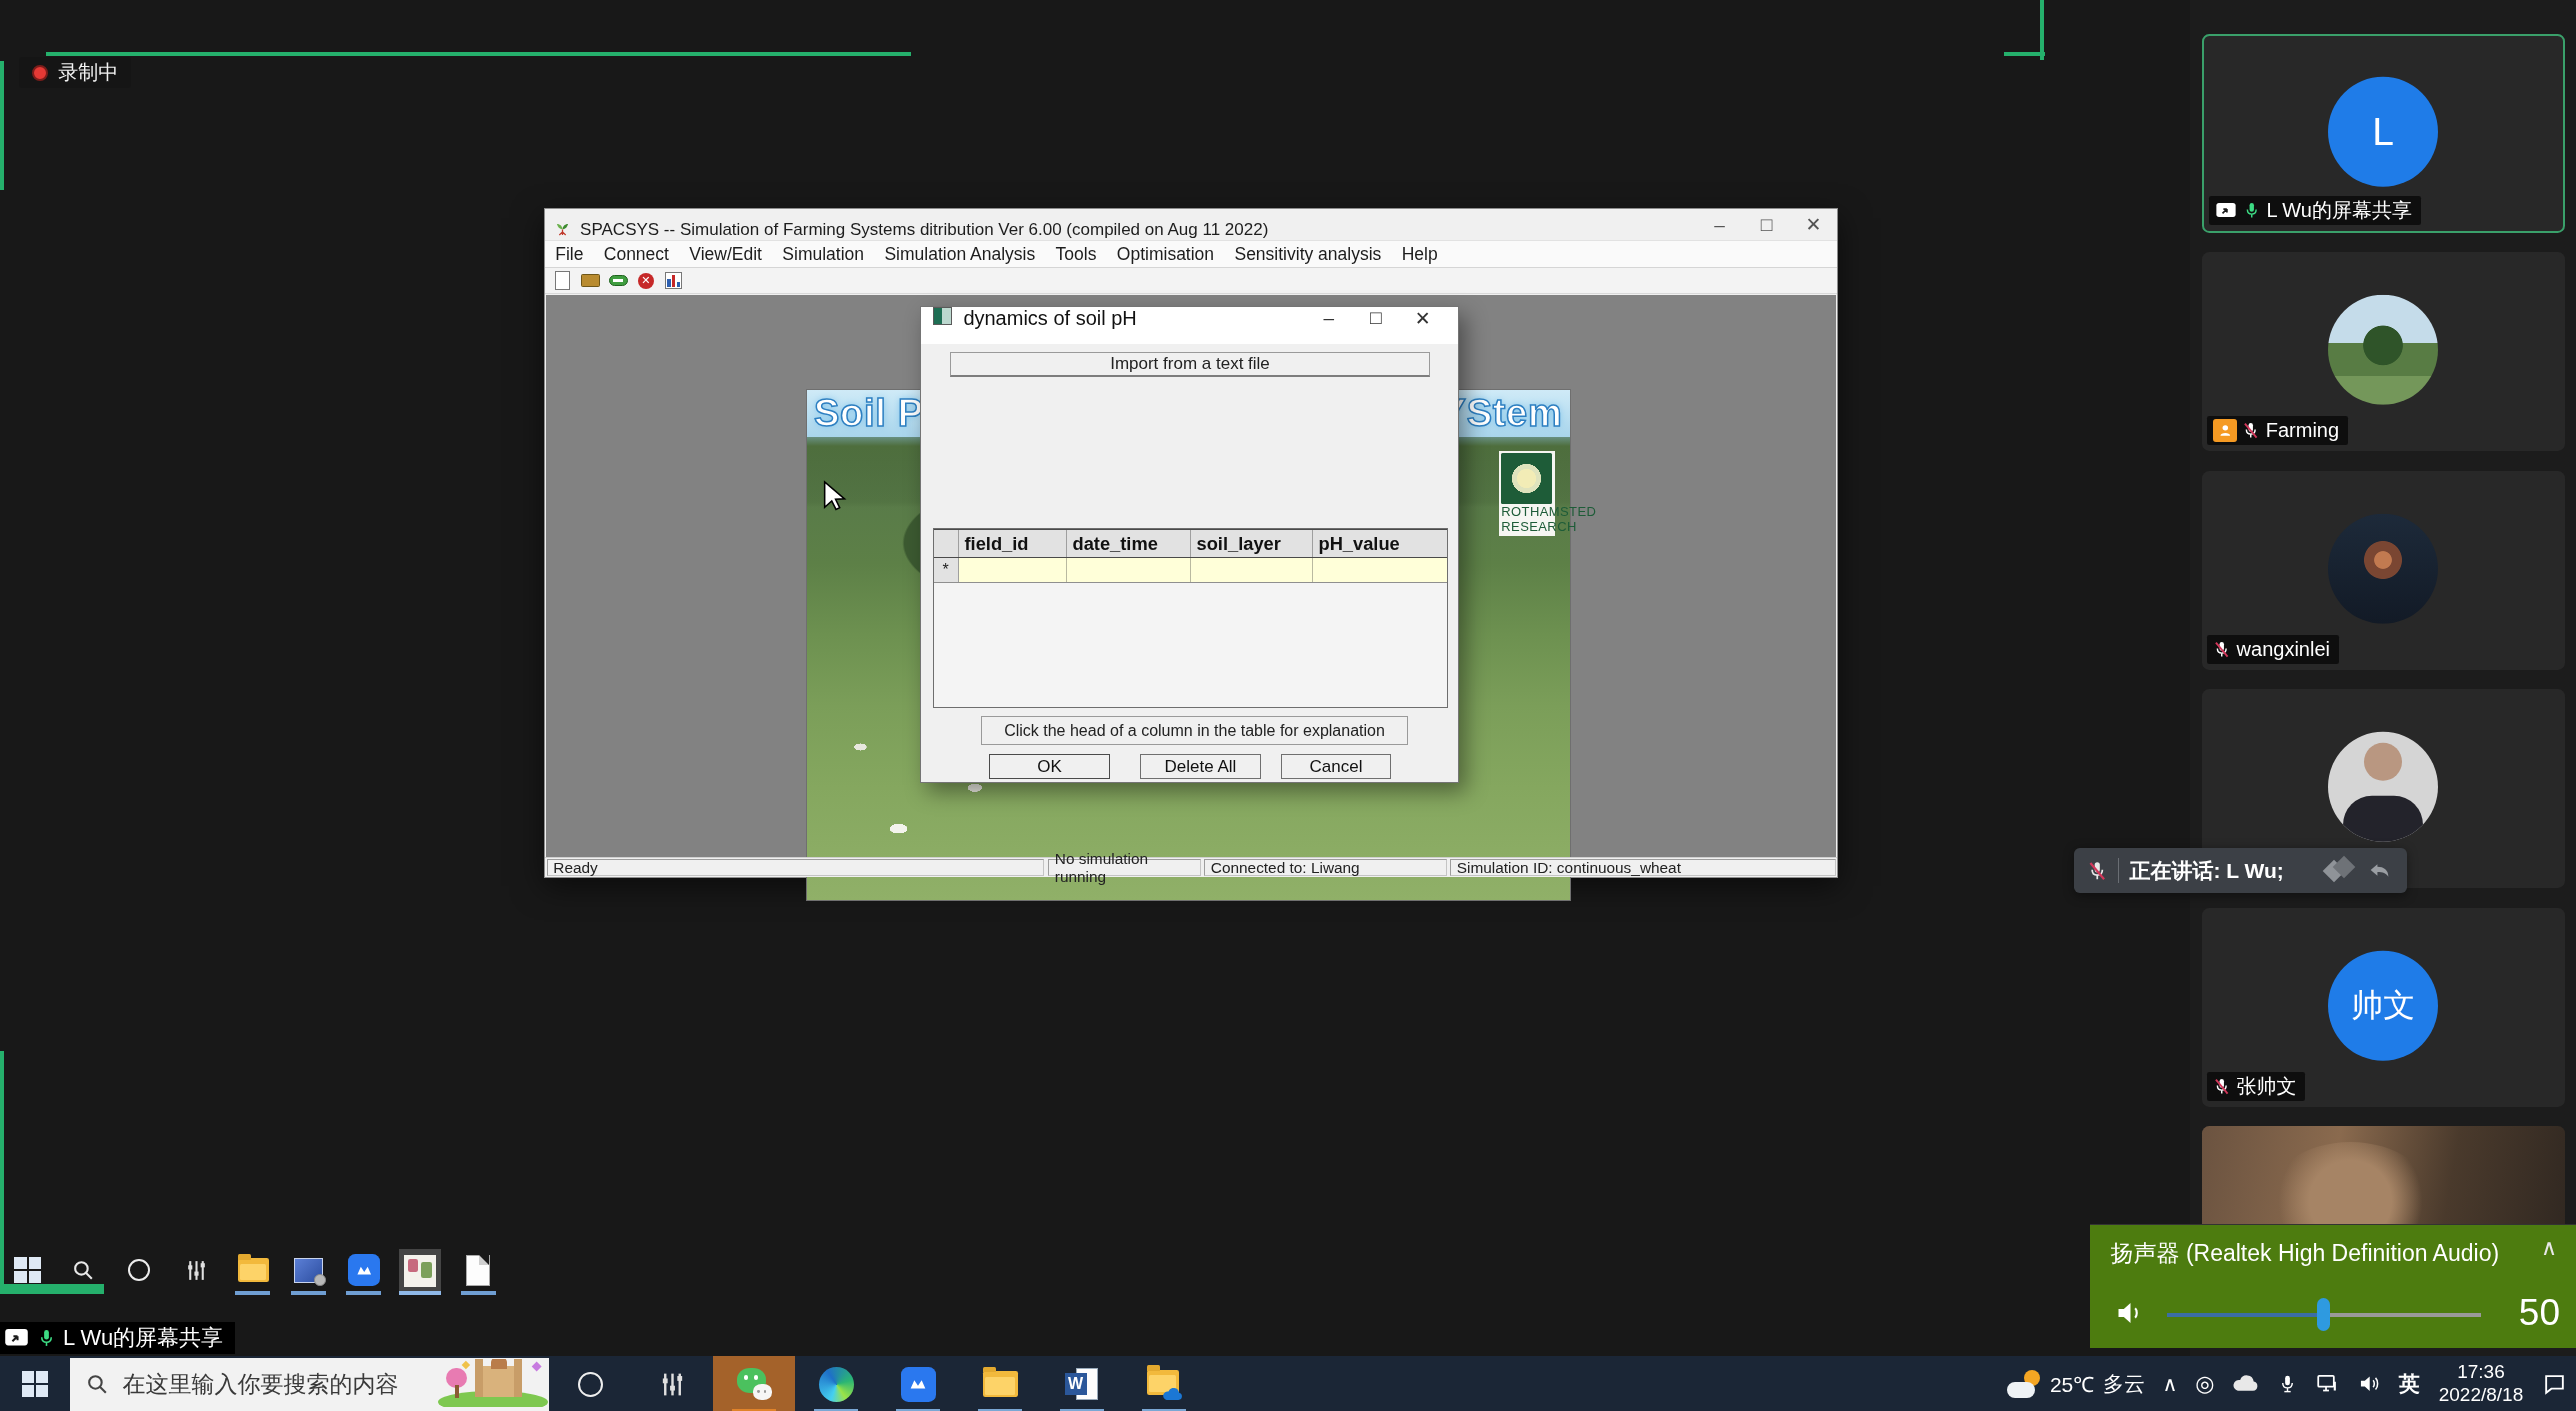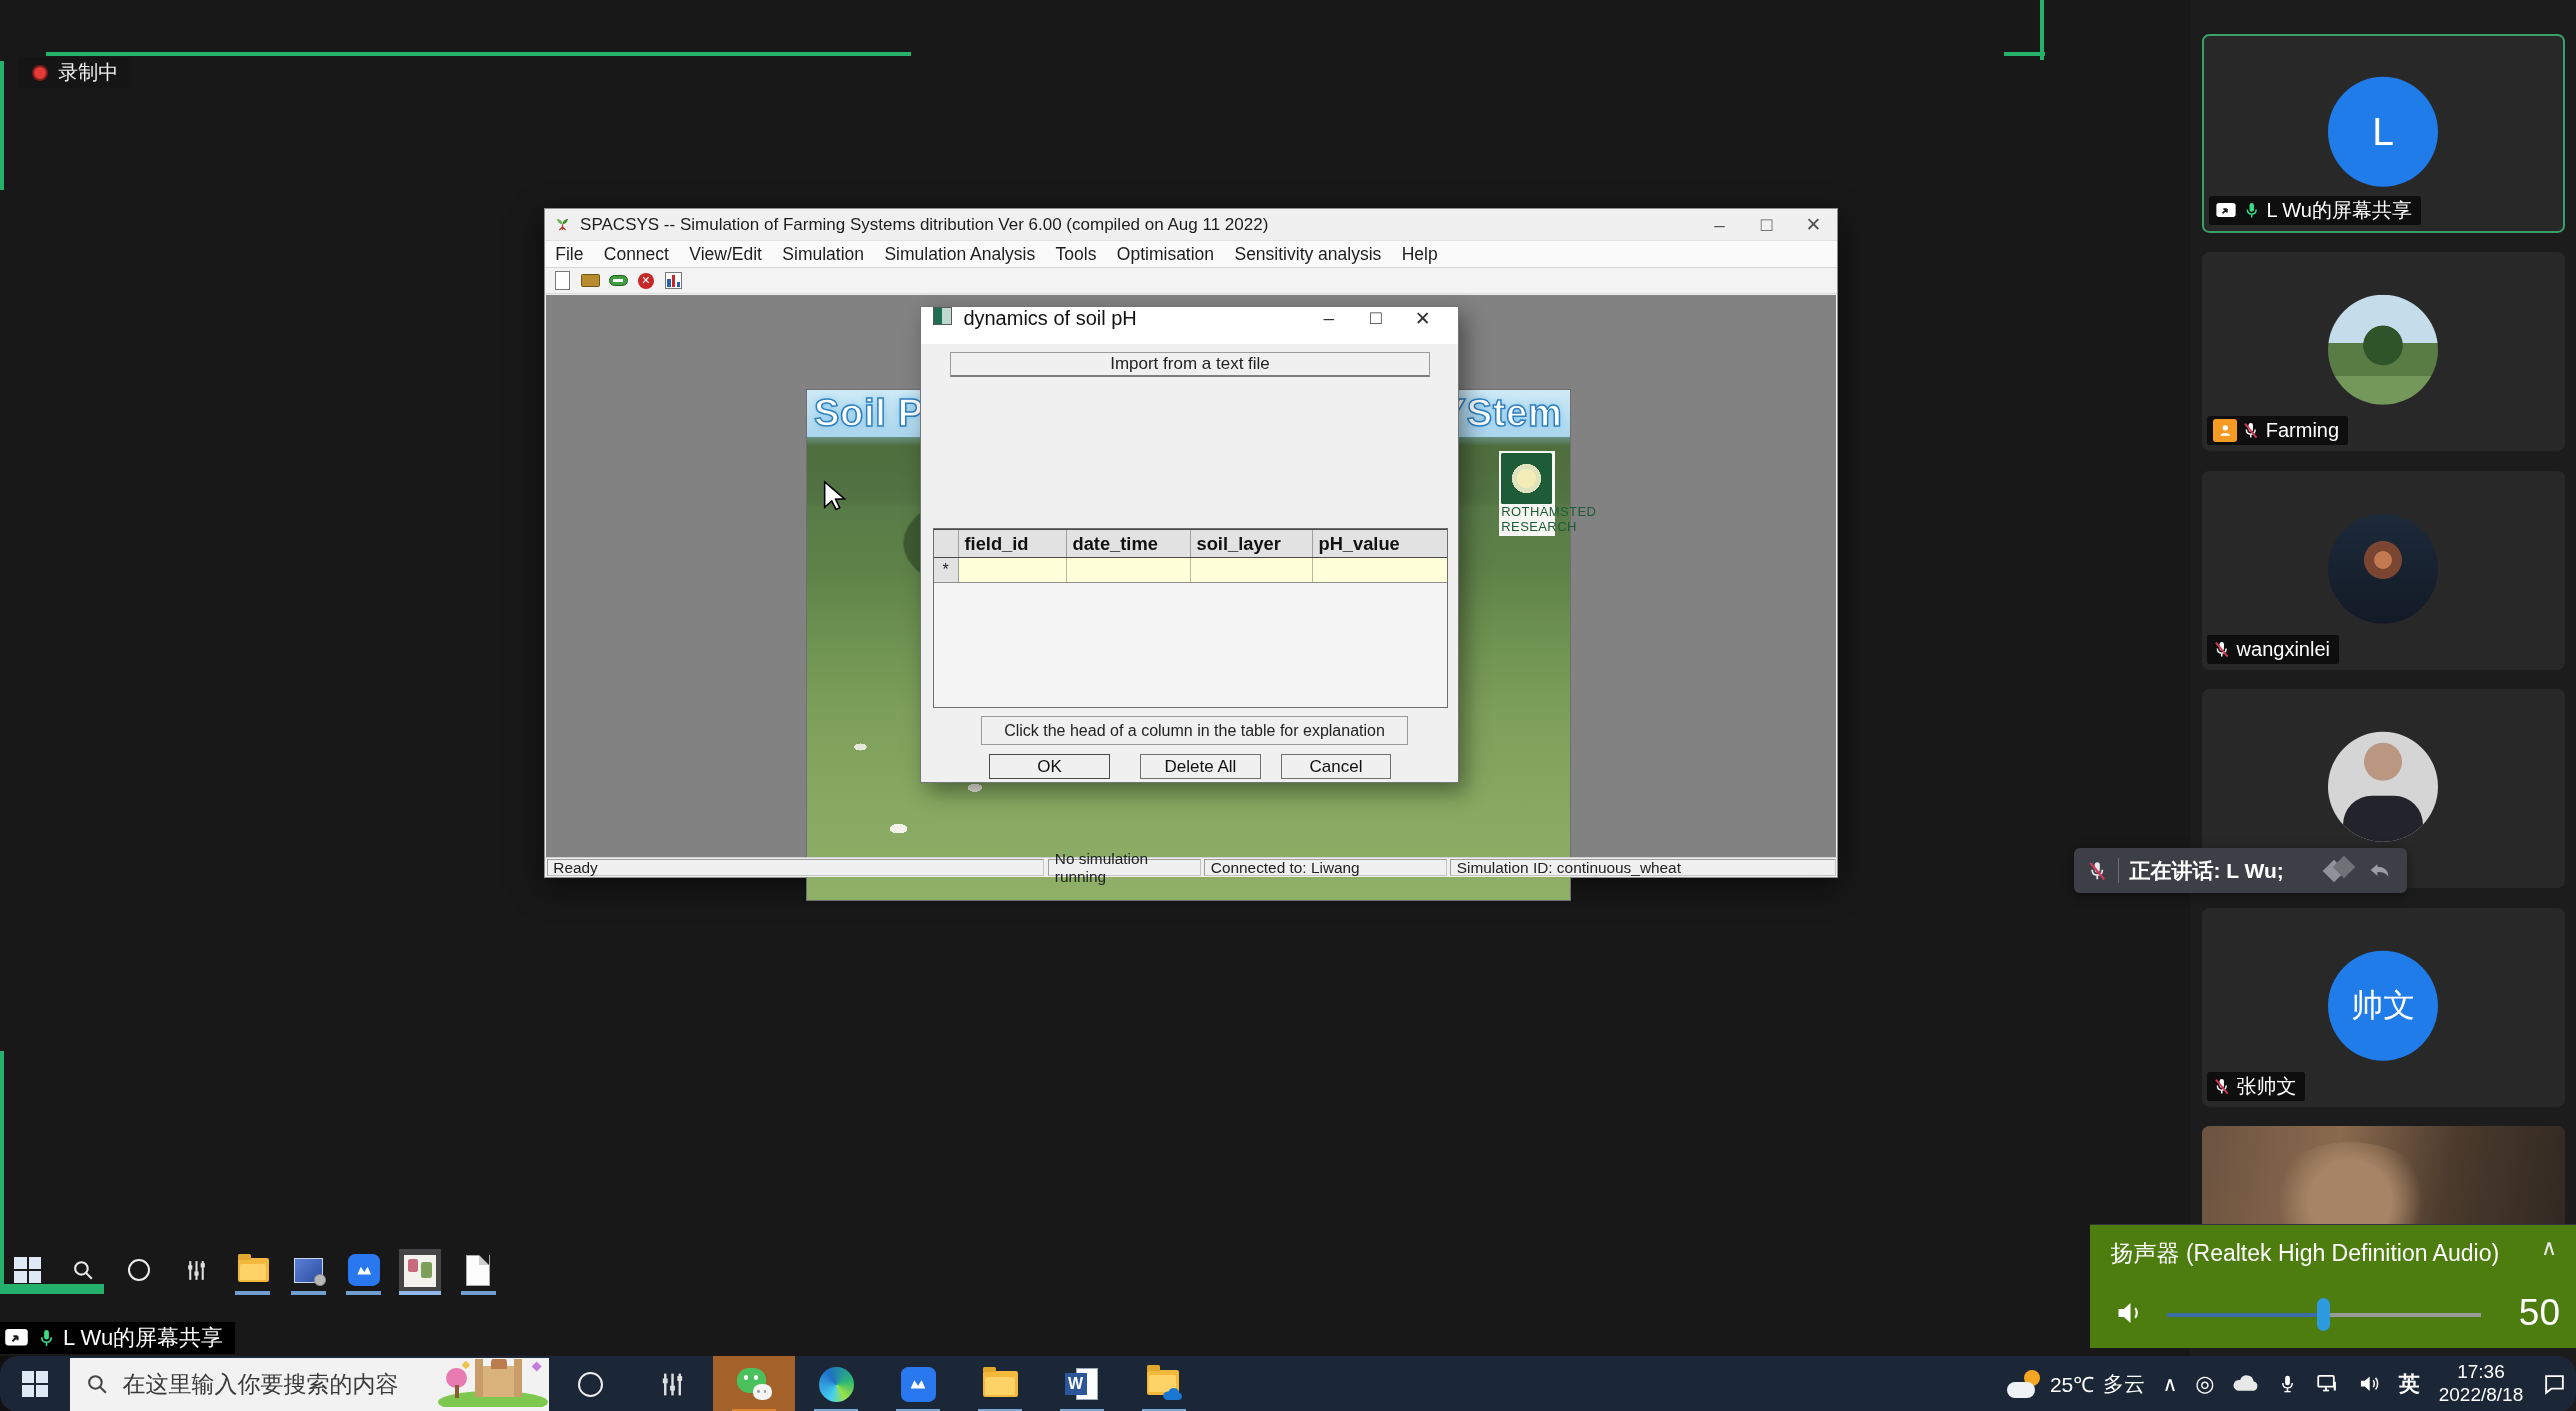--- a/index.html
+++ b/index.html
@@ -9,21 +9,21 @@
   #screen { position:absolute; left:0; top:0; width:2190px; height:1356px; background:#181818; overflow:hidden; }
   .green-seg { position:absolute; background:#25b06c; }
 
   
   #rec-badge { position:absolute; left:19px; top:57px; height:31px; display:flex; align-items:center; gap:10.2px; padding:0 13px; background:rgba(20,20,20,.55); border-radius:2.9px; z-index:30; }
   #rec-dot { width:16px; height:16px; border-radius:50%; background:#e53935; border:2.2px solid #7c1d1a; }
   #rec-badge span { color:#f2f2f2; font-size:20px; }
 
   
   #spacsys { position:absolute; left:544px; top:208px; width:1294px; height:670px; background:#f0f0f0; border:0.7px solid #8d8d8d; box-shadow:0 8.8px 29px rgba(0,0,0,.55); }
-  #sp-titlebar { height:31px; background:#f0f0f0; display:flex; align-items:center; padding-left:7.3px; }
+  #sp-titlebar { height:31px; background:#f0f0f0; display:flex; align-items:flex-end; padding-left:7.3px; }
   #sp-title { font-size:17px; color:#1d1d1d; margin-left:7.3px; white-space:nowrap; }
   .win-controls { margin-left:auto; display:flex; height:100%; }
   .win-btn { width:47px; height:100%; display:flex; align-items:center; justify-content:center; font-size:19px; color:#555; }
   #sp-menubar { height:28px; background:#fafafa; border-top:0.7px solid #e2e2e2; border-bottom:0.7px solid #d5d5d5; display:flex; align-items:center; }
   .menu-item { font-size:17.5px; color:#1d1d1d; padding:0 10.2px; }
   #sp-toolbar { height:26px; background:#f3f3f3; border-bottom:1.5px solid #d9d9d9; display:flex; align-items:center; gap:7.3px; padding-left:7.3px; }
   .tb-ico { width:20.5px; height:20.5px; display:flex; align-items:center; justify-content:center; }
   #sp-client { position:absolute; left:0.7px; top:86px; right:0.7px; bottom:20.5px; background:#828282; }
   #sp-status { position:absolute; left:0; bottom:0; width:100%; height:20.5px; background:#f0f0f0; border-top:0.7px solid #cfcfcf; }
   .status-cell { position:absolute; top:1.5px; height:17px; border:0.7px solid #c4c4c4; border-top-color:#9d9d9d; border-left-color:#9d9d9d; font-size:15.4px; color:#222; padding-left:5.8px; display:flex; align-items:center; background:#f0f0f0; }
@@ -93,21 +93,21 @@
   
   #volume { position:absolute; left:2090px; top:1224px; width:486px; height:124px; background:#4d7c0f; border-top:0.7px solid #333; z-index:60; }
   #vol-device { position:absolute; left:20.5px; top:13px; font-size:23px; color:#fff; }
   #vol-chevron { position:absolute; right:19px; top:10.2px; font-size:22px; color:#e8e8e8; }
   #vol-track { position:absolute; left:77px; top:88px; width:314px; height:3.7px; background:#9a9a9a; }
   #vol-fill { position:absolute; left:0; top:0; height:100%; background:#3b6ea5; }
   #vol-thumb { position:absolute; top:-14.6px; width:13px; height:33px; border-radius:6.6px; background:#2e9ae0; }
   #vol-value { position:absolute; right:16px; top:67px; font-size:37px; color:#fff; }
 
   
-  #taskbar { position:absolute; left:0; top:1356px; width:2576px; height:56px; background:#1b2636; display:flex; align-items:center; z-index:70;border-radius:18px; }
+  #taskbar { position:absolute; left:0; top:1356px; width:2576px; height:56px; background:#1b2636; display:flex; align-items:center; z-index:70; }
   #start-btn { width:70px; height:56px; display:flex; align-items:center; justify-content:center; }
   #search-box { width:479px; height:53px; background:#f2f2f2; border:0.7px solid #5a githf6f80; display:flex; align-items:center; gap:13px; padding-left:14.6px; position:relative; }
   #search-box .ph { font-size:23px; color:#3a3a3a; white-space:nowrap; }
   #castle { position:absolute; right:1.5px; top:1.5px; width:110px; height:48px; overflow:hidden; }
   .tb-cell { width:82px; height:56px; position:relative; display:flex; align-items:center; justify-content:center; }
   .tb-under { position:absolute; bottom:0; left:19px; width:44px; height:2.9px; background:#7aa7d4; }
   #tray { margin-left:auto; display:flex; align-items:center; height:56px; }
   .tray-item { display:flex; align-items:center; justify-content:center; height:56px; padding:0 8.8px; color:#fff; }
   .tray-txt { font-size:21px; color:#fff; }
   #clock { text-align:center; color:#fff; font-size:19px; line-height:1.2; padding:0 10.2px; }

